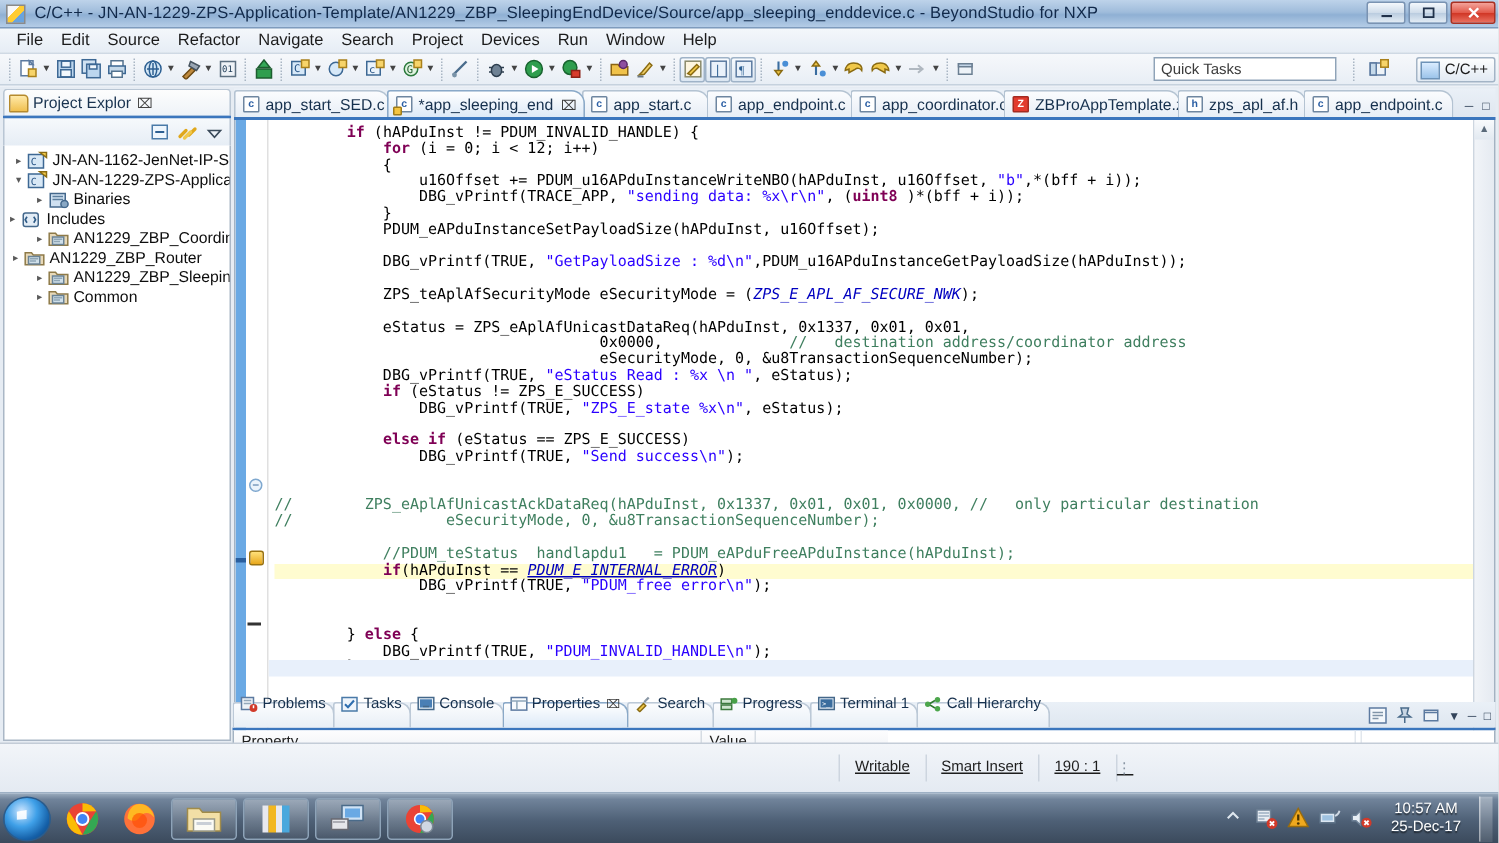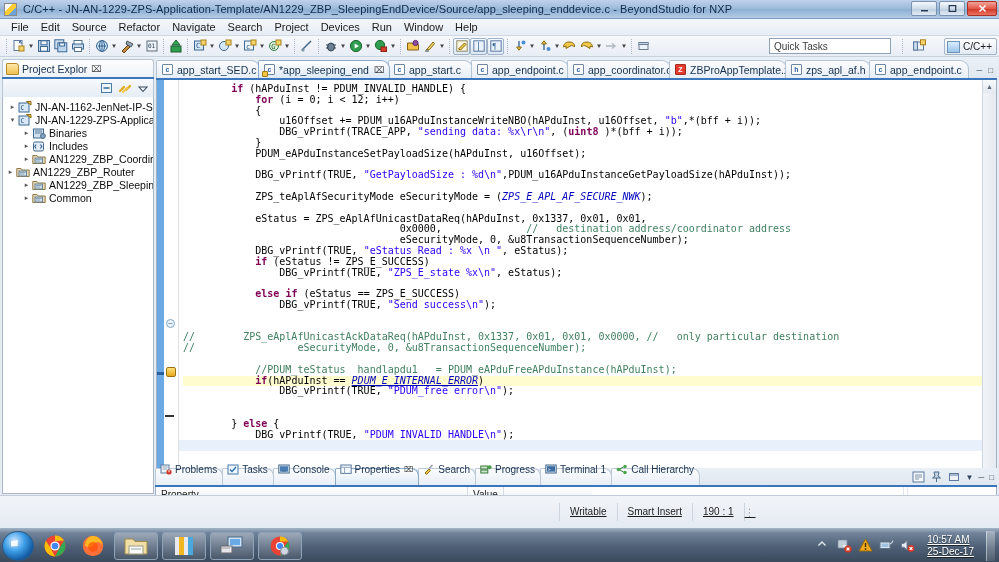--- a/index.html
+++ b/index.html
@@ -469,24 +469,23 @@
     flex: 0 0 44px;
   }
   .tb-task.plain { border-color: transparent; background: transparent; width: 34px; flex: 0 0 34px; }
   .tray {
     margin-left: auto;
     display: flex; align-items: center; gap: 6px;
     padding-right: 4px; height: 34px;
   }
   .tray-ico { width: 15px; height: 15px; position: relative; display: block; }
   .clock {
-    color: #fff; font-size: 10px; text-align: left; line-height: 12px;
+    color: #fff; font-size: 10px; text-align: center; line-height: 12px;
     padding: 0 6px;
     text-shadow: 0 1px 1px rgba(0,0,0,.6);
-    text-decoration: underline;
   }
   .show-desktop {
     width: 9px; height: 30px;
     background: linear-gradient(rgba(255,255,255,.35), rgba(255,255,255,.1));
     border-left: 1px solid rgba(255,255,255,.45);
   }
 </style>
 </head>
 <body>
 
@@ -793,21 +792,21 @@
           </div>
           <div class="tree-row" style="padding-left: 18px;">
             <span class="tree-arrow">▸</span>
             <span class="tree-ico"><svg width="14" height="12" viewBox="0 0 14 12">
                 <rect x="1.5" y="2" width="10" height="9" fill="#cfe0f0" stroke="#44688c"></rect>
                 <path d="M3 4 H10 M3 6 H10" stroke="#5d7f9e"></path>
                 <circle cx="11" cy="9" r="2.4" fill="#8aa8c4" stroke="#44688c"></circle>
               </svg></span>
             <span>Binaries</span>
           </div>
-          <div class="tree-row" style="padding-left: 18px;">
+          <div class="tree-row" style="">
             <span class="tree-arrow">▸</span>
             <span class="tree-ico"><svg width="14" height="12" viewBox="0 0 14 12">
                 <rect x="1.5" y="2" width="10" height="9" rx="1.5" fill="#e2ecf6" stroke="#44688c"></rect>
                 <path d="M4 4.5 L2.8 6.5 L4 8.5 M8.5 4.5 L9.7 6.5 L8.5 8.5" fill="none" stroke="#2f5b86" stroke-width="1.1"></path>
               </svg></span>
             <span>Includes</span>
           </div>
           <div class="tree-row" style="padding-left: 18px;">
             <span class="tree-arrow">▸</span>
             <span class="tree-ico"><svg width="14" height="12" viewBox="0 0 14 12">

